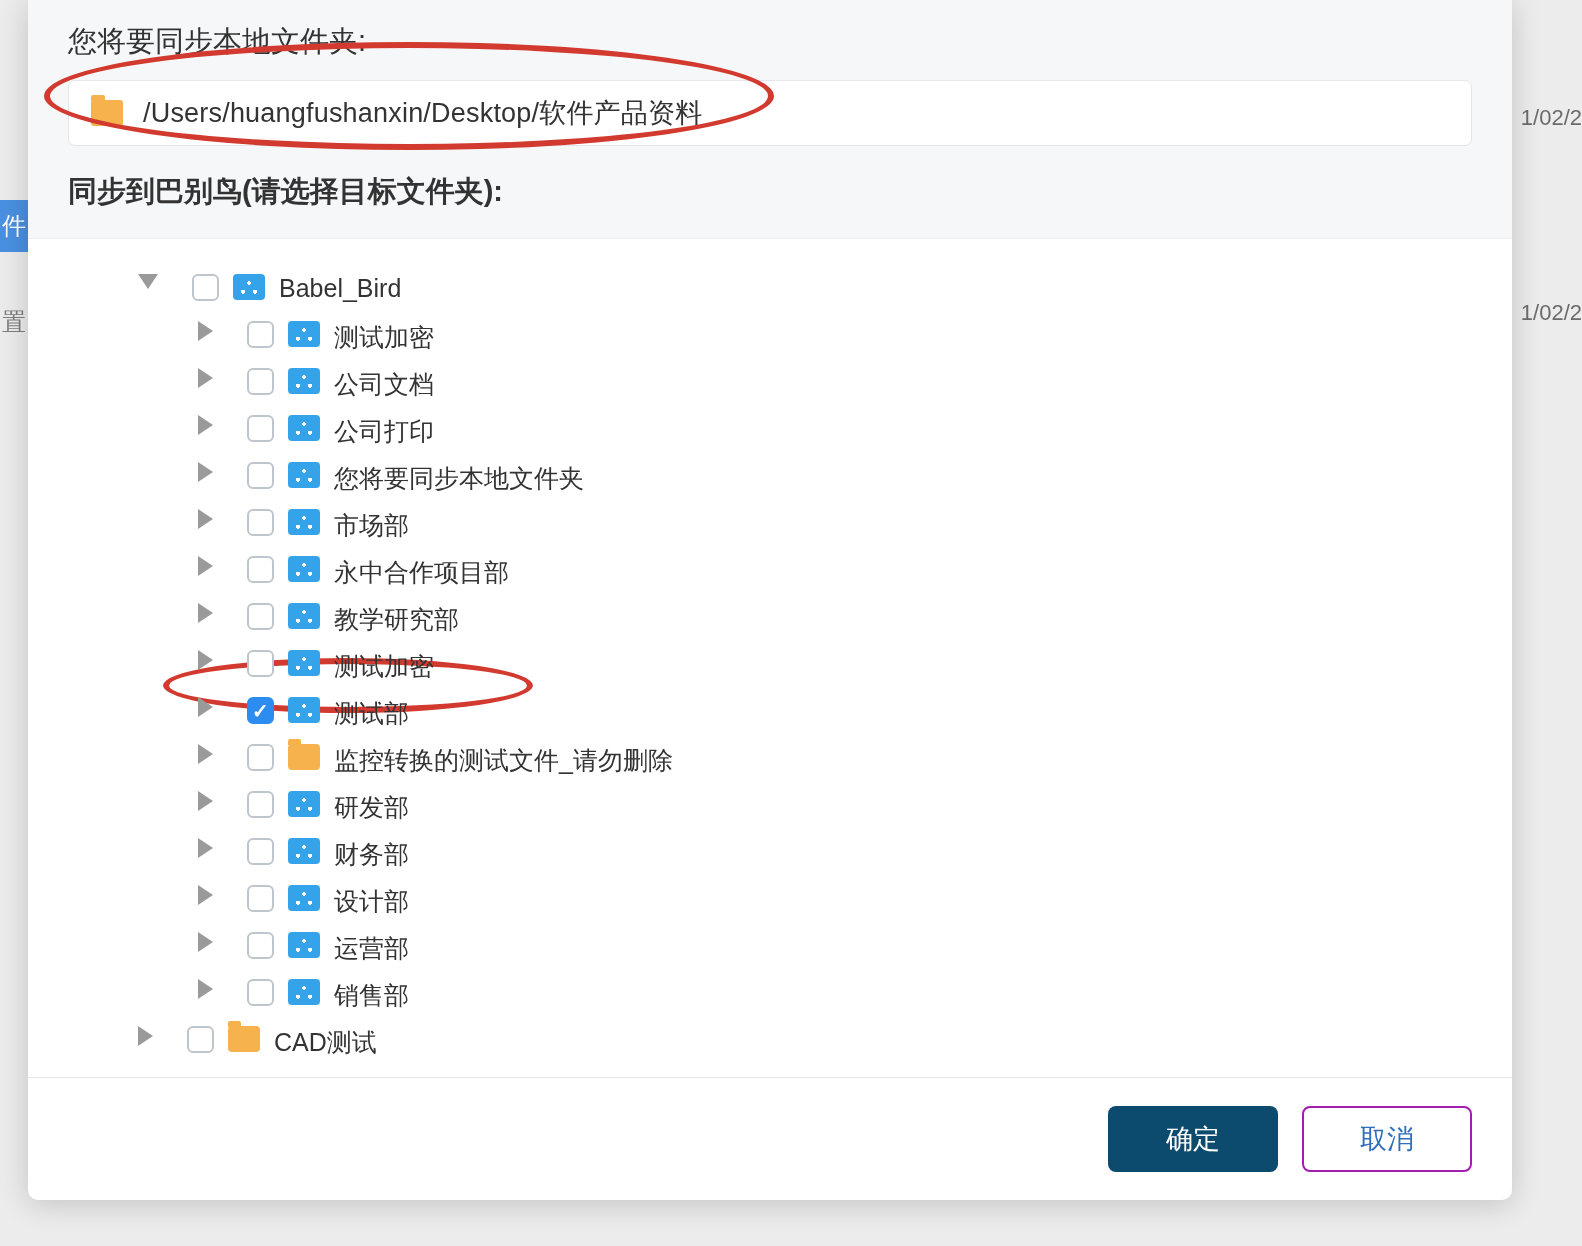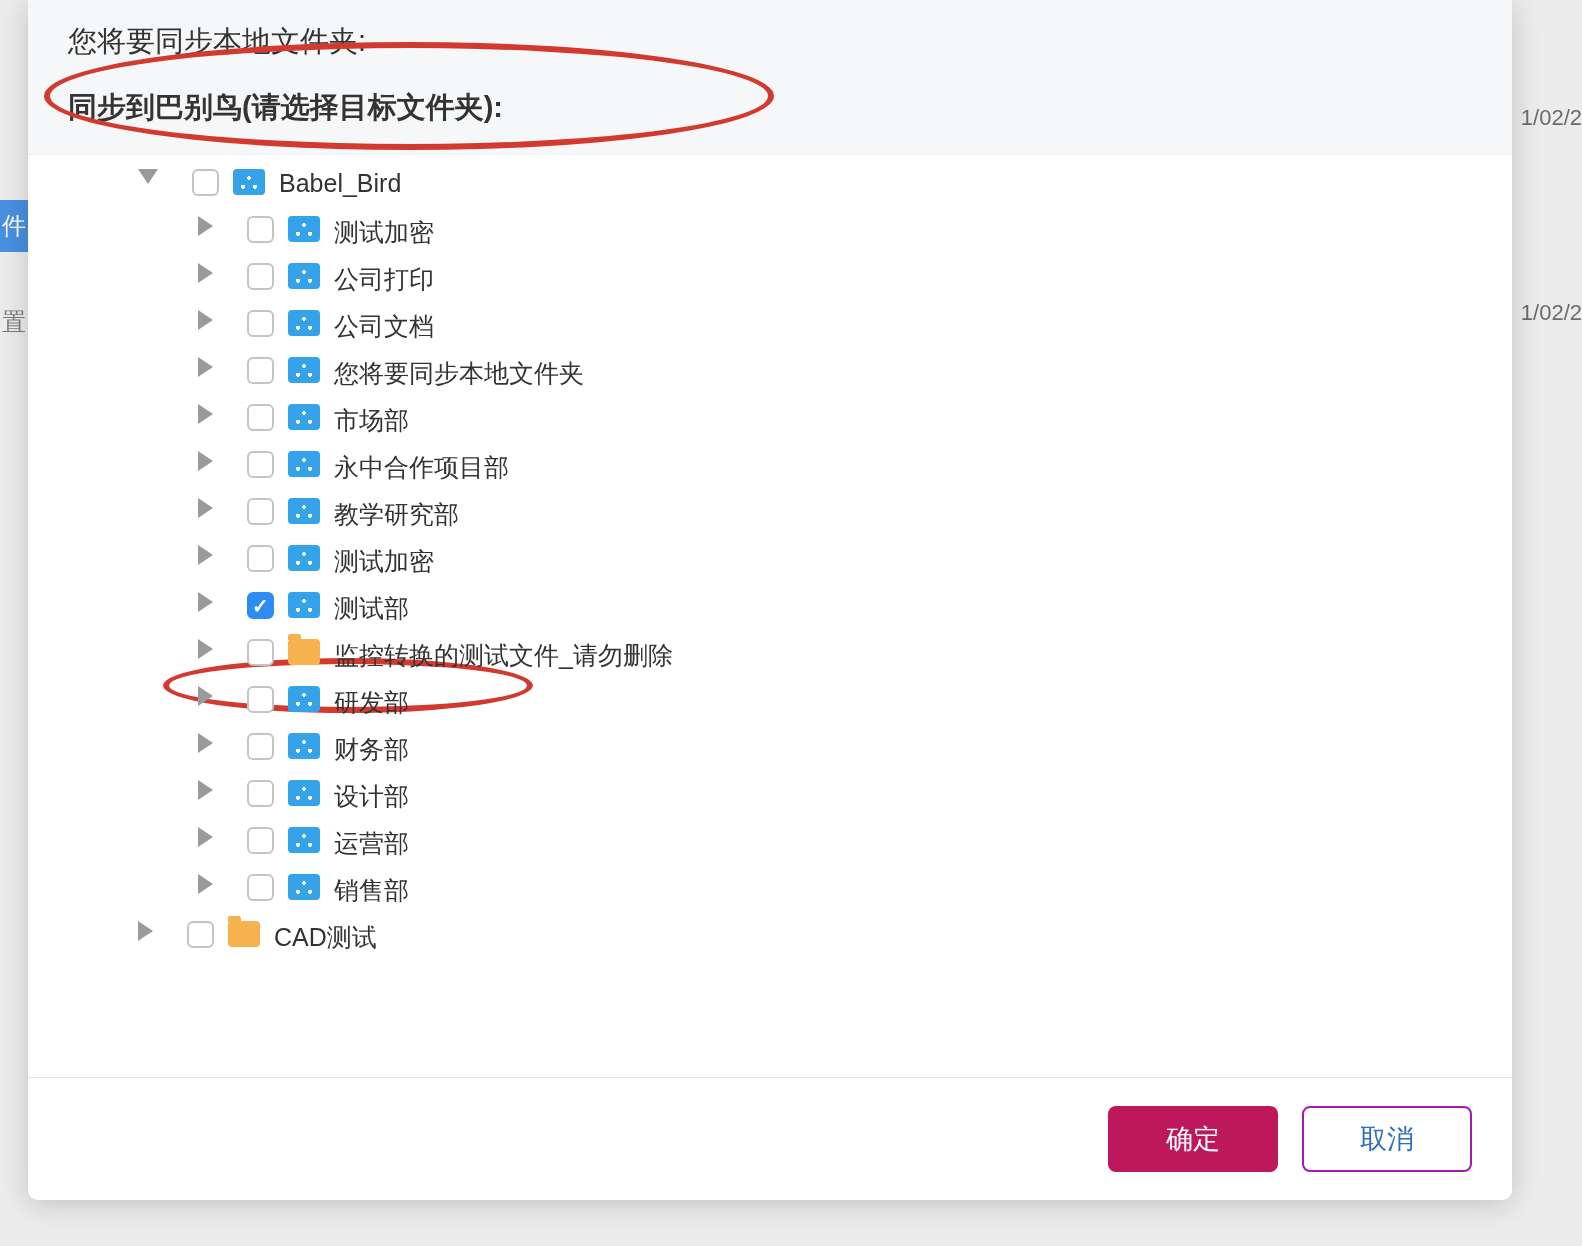--- a/index.html
+++ b/index.html
@@ -16,20 +16,21 @@
   }
   .bg-date { position: absolute; right: 0; white-space: nowrap; }
   .dialog {
     position: absolute;
     left: 28px; top: 0; right: 70px; height: 1200px;
     background: #fff;
     border-radius: 0 0 10px 10px;
     box-shadow: 0 4px 30px rgba(0,0,0,0.18);
     display: flex; flex-direction: column;
     overflow: hidden;
+    gap: 21px;
   }
   .header-section {
     background: #f6f7f8;
     padding: 22px 40px 26px 40px;
     border-bottom: 1px solid #eceff2;
   }
   .label-row {
     font-size: 29px; color: #333; font-weight: 500;
   }
   .path-field {
@@ -120,41 +121,45 @@
   .footer {
     border-top: 1px solid #e4e7ea;
     padding: 28px 40px;
     display: flex; justify-content: flex-end; gap: 24px;
   }
   .btn {
     min-width: 170px; height: 66px; border-radius: 8px;
     display: flex; align-items: center; justify-content: center;
     font-size: 27px; cursor: pointer;
   }
-  .btn-primary { background: #be185d; color: #fff; }
+  .btn-primary { background: #0c4a6e; color: #fff; }
   .btn-secondary { background: #fff; color: #2d6fb8; border: 2px solid #a21caf; }
 </style>
 </head>
 <body>
 
 <div class="bg-rows">
   <div class="bg-date" style="top:105px">1/02/2</div>
   <div class="bg-date" style="top:300px">1/02/2</div>
 </div>
 <div style="position:absolute;left:0;top:200px;color:#fff;font-size:24px">
   <div style="background:#4a90e2;width:28px;height:52px;display:flex;align-items:center;justify-content:center">件</div>
   <div style="height:44px"></div>
   <div style="color:#7d7d7d;width:28px;height:52px;display:flex;align-items:center;justify-content:center">置</div>
 </div>
 
 <div class="dialog">
 
   <div class="header-section">
     <div class="label-row">您将要同步本地文件夹:</div>
 
+    <div class="path-field">
+      <span class="folder-icon"></span>
+      <span class="path-text">/Users/huangfushanxin/Desktop/软件产品资料</span>
+    </div>
 
     <div class="label-row target-label">同步到巴别鸟(请选择目标文件夹):</div>
   </div>
 
   <div class="circle-annot" style="left:16px; top:42px; width:730px; height:108px"></div>
   <div class="circle-annot" style="left:135px; top:658px; width:370px; height:55px"></div>
 
   <div class="tree-wrap">
     <ul class="tree" id="tree-root">
         <li class="tree-row">
@@ -172,29 +177,29 @@
           <span class="checkbox"></span>
           <span class="item-icon org"></span>
           <span class="item-label">测试加密</span>
         </li>
         <li class="tree-row">
           <span class="indent" style="width: 116px;"></span>
           <span class="disclosure closed"></span>
           <span style="width: 6px;"></span>
           <span class="checkbox"></span>
           <span class="item-icon org"></span>
+          <span class="item-label">公司文档</span>
+        </li>
+        <li class="tree-row">
+          <span class="indent" style="width: 116px;"></span>
+          <span class="disclosure closed"></span>
+          <span style="width: 6px;"></span>
+          <span class="checkbox"></span>
+          <span class="item-icon org"></span>
           <span class="item-label">公司打印</span>
-        </li>
-        <li class="tree-row">
-          <span class="indent" style="width: 116px;"></span>
-          <span class="disclosure closed"></span>
-          <span style="width: 6px;"></span>
-          <span class="checkbox"></span>
-          <span class="item-icon org"></span>
-          <span class="item-label">公司文档</span>
         </li>
         <li class="tree-row">
           <span class="indent" style="width: 116px;"></span>
           <span class="disclosure closed"></span>
           <span style="width: 6px;"></span>
           <span class="checkbox"></span>
           <span class="item-icon org"></span>
           <span class="item-label">您将要同步本地文件夹</span>
         </li>
         <li class="tree-row">

